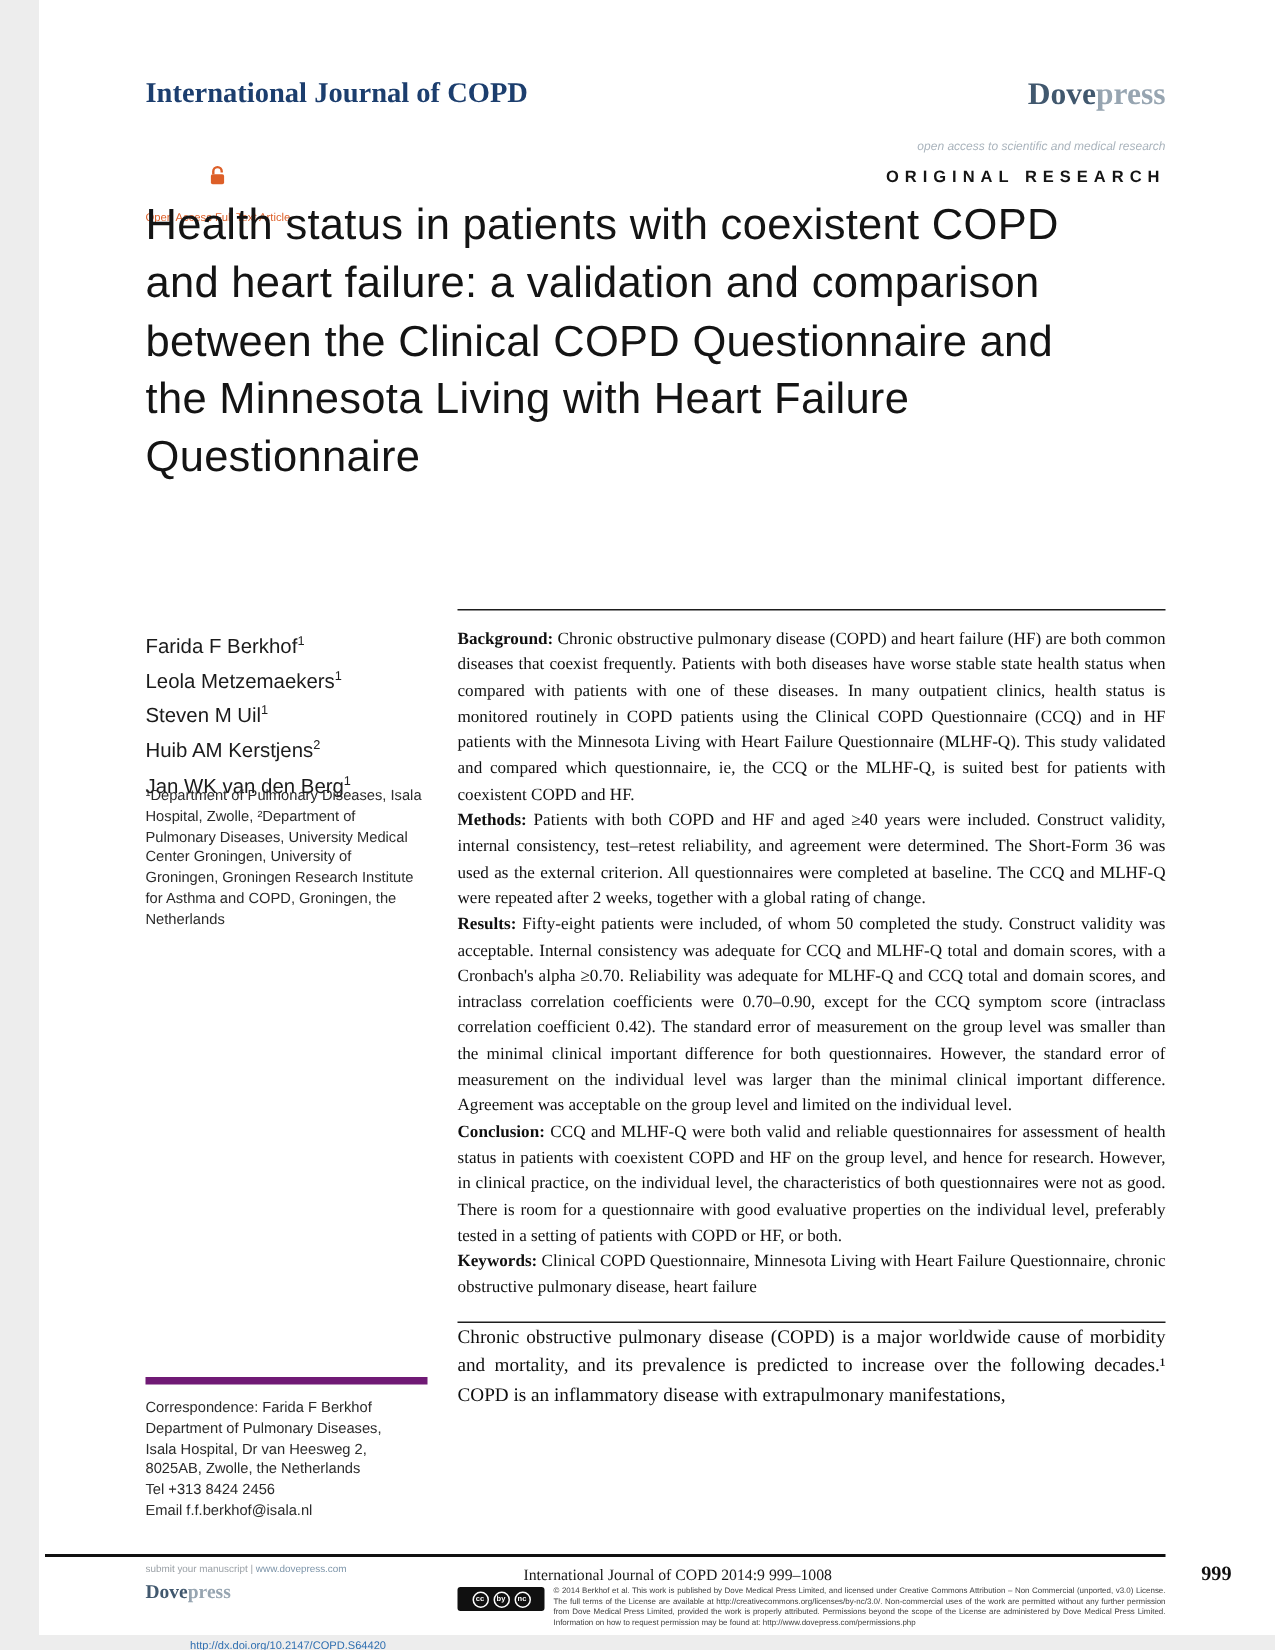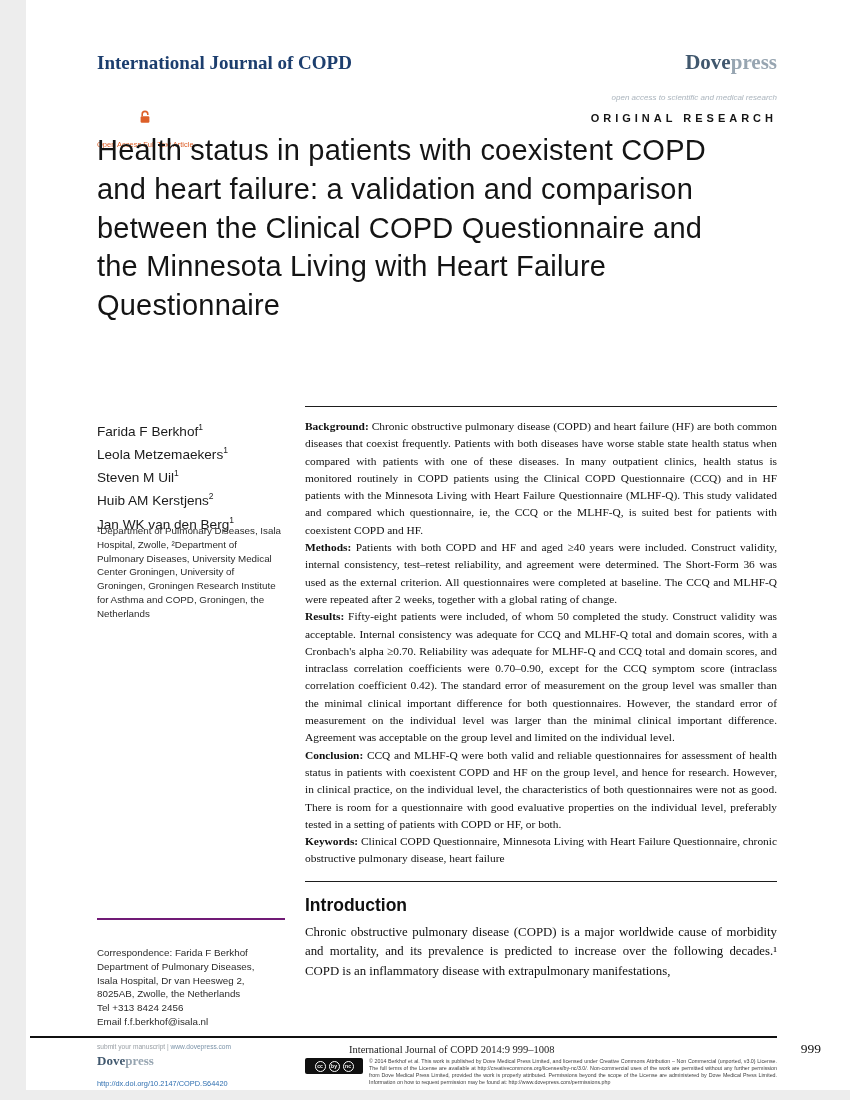--- a/index.html
+++ b/index.html
@@ -22,47 +22,47 @@
 
   
   .title{position:absolute;left:97px;top:131px;width:614px;font-size:29px;line-height:38.8px;
         font-weight:400;letter-spacing:0.2px;color:#141414;}
 
   
   .authors{position:absolute;left:97px;top:418px;font-size:13.6px;line-height:19.6px;color:#1b1b1b;}
   .authors sup{font-size:8.5px;}
   .affiliations{position:absolute;left:97px;top:524px;width:188px;font-size:9.8px;
         line-height:13.8px;color:#2b2b2b;}
-  .correspondence{position:absolute;left:97px;top:918px;width:188px;border-top:2px solid #701a75;
-        padding-top:26px;font-size:9.8px;line-height:13.8px;color:#2b2b2b;}
+  .correspondence{position:absolute;left:97px;top:918px;width:188px;border-top:5px solid #701a75;
+        padding-top:9px;font-size:9.8px;line-height:13.8px;color:#2b2b2b;}
 
   
   .right-col{position:absolute;left:305px;top:406px;width:472px;}
   .abstract-rule{border-top:1.4px solid #1d1d1d;margin-bottom:11px;}
   .abstract p{margin:0;font-family:"Liberation Serif",serif;font-size:11.4px;line-height:17.3px;
         text-align:justify;color:#0f0f0f;}
   .abstract .lead{font-weight:bold;}
   .intro-rule{border-top:1px solid #1d1d1d;margin-top:13px;}
   .intro-heading{margin:13px 0 7px 0;font-size:17.5px;font-weight:bold;color:#101010;}
   .intro-text{margin:0;font-family:"Liberation Serif",serif;font-size:12.8px;line-height:19.6px;
         text-align:justify;color:#0f0f0f;}
 
   
   .footer-rule{position:absolute;left:30px;top:1036px;width:747px;border-top:2px solid #101010;}
   .footer-left{position:absolute;left:97px;top:1043px;width:190px;}
   .submit-line{font-size:6.6px;color:#9aa0a6;}
   .submit-line .url{color:#7b93a8;}
   .footer-brand{font-family:"Liberation Serif",serif;font-size:13px;margin-top:3px;}
   .footer-brand .dove{color:#41586e;font-weight:bold;}
   .footer-brand .press{color:#97a5b1;font-weight:bold;}
-  .footer-doi{margin-top:10px;font-size:7.4px;color:#2f6fb0;}
+  .footer-doi{margin-top:23px;font-size:7.4px;color:#2f6fb0;text-align:center;}
   .footer-citation-row{position:absolute;left:305px;top:1041px;width:472px;display:flex;
         justify-content:space-between;align-items:baseline;margin-left:44px;}
   .citation{font-family:"Liberation Serif",serif;font-size:10.5px;color:#1a1a1a;}
-  .page-number{font-family:"Liberation Serif",serif;font-size:13.5px;font-weight:normal;color:#101010;}
+  .page-number{font-family:"Liberation Serif",serif;font-size:13.5px;font-weight:bold;color:#101010;}
   .license-row{position:absolute;left:305px;top:1058px;width:472px;display:flex;gap:6px;}
   .cc-badge{flex:none;width:58px;height:16px;background:#101010;border-radius:2px;display:flex;
         align-items:center;justify-content:center;gap:3px;}
   .cc-badge .dot{width:9px;height:9px;border:1px solid #fff;border-radius:50%;display:inline-block;
         color:#fff;font-size:5px;line-height:9px;text-align:center;font-weight:bold;}
   .copyright{flex:1;font-size:5.3px;line-height:6.9px;color:#3c3c3c;text-align:justify;}
 </style>
 </head>
 <body>
 
@@ -107,21 +107,20 @@
   <div class="right-col">
     <div class="abstract-rule"></div>
     <div class="abstract">
       <p><span class="lead">Background:</span> <span>Chronic obstructive pulmonary disease (COPD) and heart failure (HF) are both common diseases that coexist frequently. Patients with both diseases have worse stable state health status when compared with patients with one of these diseases. In many outpatient clinics, health status is monitored routinely in COPD patients using the Clinical COPD Questionnaire (CCQ) and in HF patients with the Minnesota Living with Heart Failure Questionnaire (MLHF-Q). This study validated and compared which questionnaire, ie, the CCQ or the MLHF-Q, is suited best for patients with coexistent COPD and HF.</span></p>
       <p><span class="lead">Methods:</span> <span>Patients with both COPD and HF and aged ≥40 years were included. Construct validity, internal consistency, test–retest reliability, and agreement were determined. The Short-Form 36 was used as the external criterion. All questionnaires were completed at baseline. The CCQ and MLHF-Q were repeated after 2 weeks, together with a global rating of change.</span></p>
       <p><span class="lead">Results:</span> <span>Fifty-eight patients were included, of whom 50 completed the study. Construct validity was acceptable. Internal consistency was adequate for CCQ and MLHF-Q total and domain scores, with a Cronbach's alpha ≥0.70. Reliability was adequate for MLHF-Q and CCQ total and domain scores, and intraclass correlation coefficients were 0.70–0.90, except for the CCQ symptom score (intraclass correlation coefficient 0.42). The standard error of measurement on the group level was smaller than the minimal clinical important difference for both questionnaires. However, the standard error of measurement on the individual level was larger than the minimal clinical important difference. Agreement was acceptable on the group level and limited on the individual level.</span></p>
       <p><span class="lead">Conclusion:</span> <span>CCQ and MLHF-Q were both valid and reliable questionnaires for assessment of health status in patients with coexistent COPD and HF on the group level, and hence for research. However, in clinical practice, on the individual level, the characteristics of both questionnaires were not as good. There is room for a questionnaire with good evaluative properties on the individual level, preferably tested in a setting of patients with COPD or HF, or both.</span></p>
       <p><span class="lead">Keywords:</span> <span>Clinical COPD Questionnaire, Minnesota Living with Heart Failure Questionnaire, chronic obstructive pulmonary disease, heart failure</span></p>
     </div>
     <div class="intro-rule"></div>
-    <h2 class="intro-heading">Introduction</h2>
     <p class="intro-text">Chronic obstructive pulmonary disease (COPD) is a major worldwide cause of morbidity and mortality, and its prevalence is predicted to increase over the following decades.¹ COPD is an inflammatory disease with extrapulmonary manifestations,</p>
   </div>
 
   <div class="footer-rule"></div>
 
   <div class="footer-left">
     <div class="submit-line"><span>submit your manuscript</span> | <span class="url">www.dovepress.com</span></div>
     <div class="footer-brand"><span class="dove">Dove</span><span class="press">press</span></div>
     <div class="footer-doi">http://dx.doi.org/10.2147/COPD.S64420</div>
   </div>

